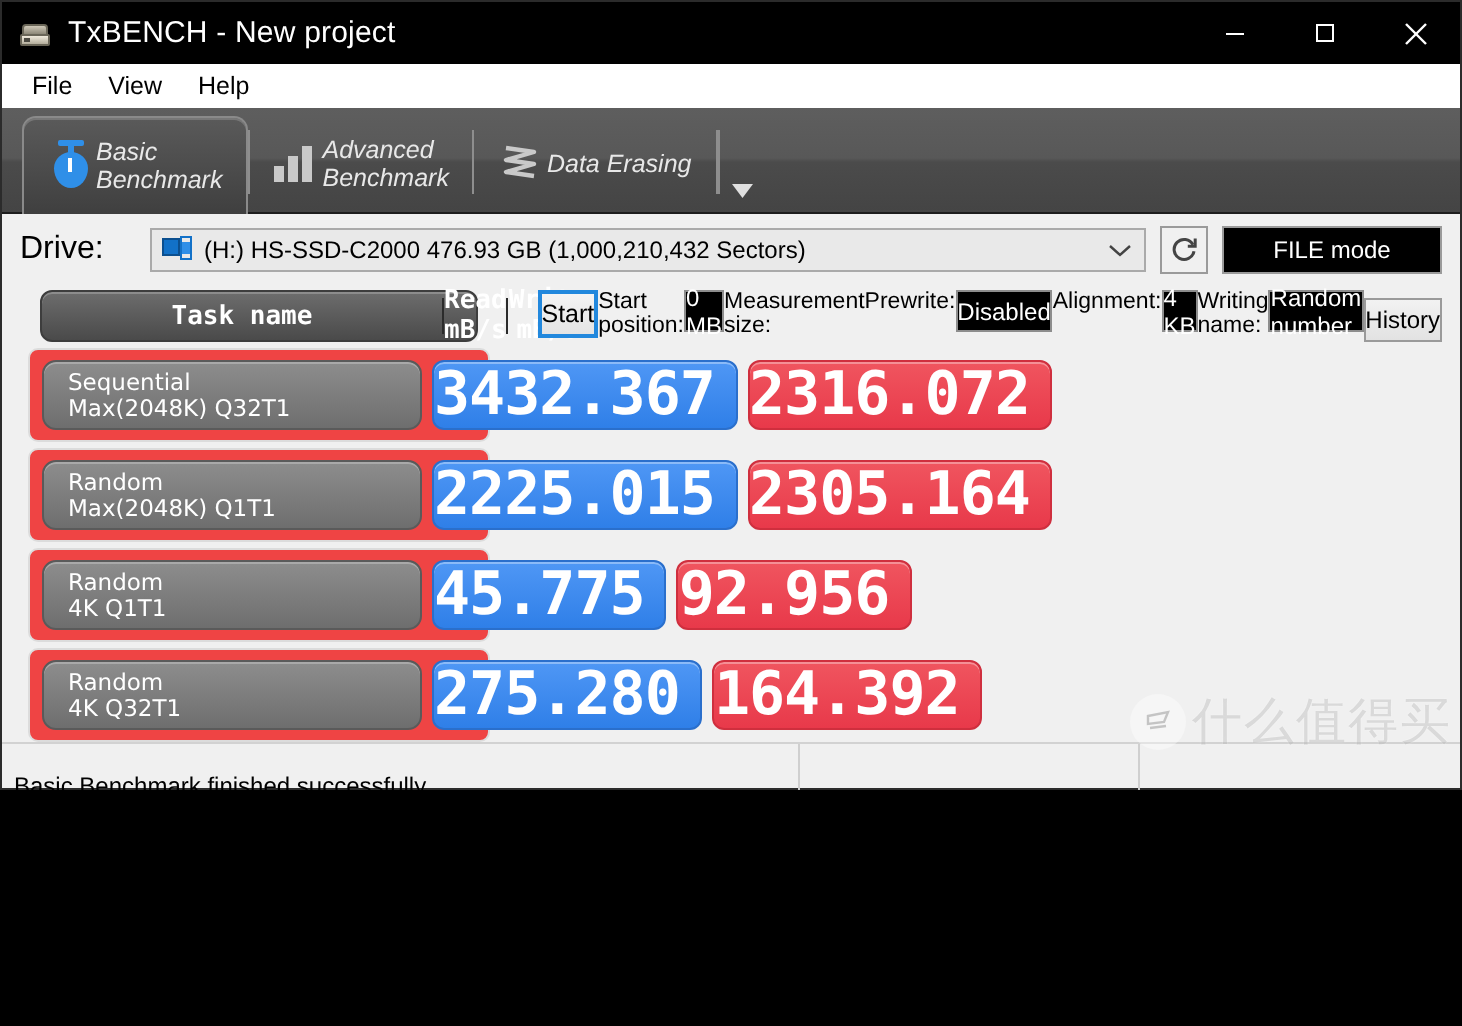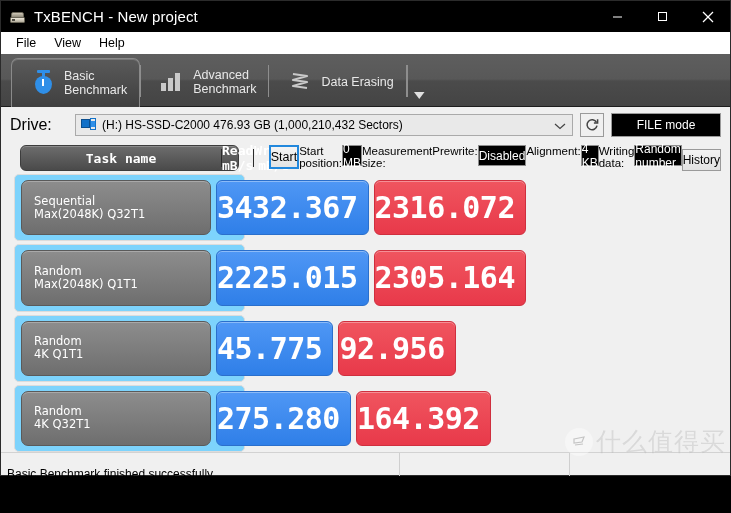--- a/index.html
+++ b/index.html
@@ -4,21 +4,21 @@
 <style>
   * { box-sizing: border-box; margin: 0; padding: 0; }
   html, body {
     width: 731px; height: 513px;
     font-family: "Liberation Sans", sans-serif;
     background: #000;
     overflow: hidden;
   }
   #app {
     position: relative;
-    width: 731px; height: 476px;
+    width: 731px; height: 395px;
     background: #f0f0f0;
     border: 1px solid #2b2b2b;
     display: flex; flex-direction: column;
   }
 
   
   .titlebar {
     height: 31px; background: #000; color: #fff;
     display: flex; align-items: center; flex: none;
     position: relative;
@@ -51,22 +51,22 @@
   .menuitem { font-size: 12.5px; color: #000; padding: 2px 9px; }
 
   
   .tabstrip {
     height: 53px; flex: none; position: relative;
     background: linear-gradient(180deg,#5e5e5e 0%,#585858 48%,#4b4b4b 52%,#444 100%);
     border-bottom: 1px solid #1d1d1d;
     display: flex; align-items: stretch; padding: 4px 0 0 10px;
   }
   .tab {
-    display: flex; align-items: center; gap: 8px;
-    padding: 0 12px 0 18px; position: relative; color: #e8e8e8;
+    display: flex; align-items: center; gap: 0;
+    padding: 0 12px 0 10px; position: relative; color: #e8e8e8; font-style: italic;
   }
   .tab.active {
     background: linear-gradient(180deg,#5a5a5a,#3f3f3f);
     border: 1px solid #8a8a8a; border-bottom: none;
     border-radius: 7px 7px 0 0;
     box-shadow: inset 0 1px 0 rgba(255,255,255,.18);
     margin-bottom: -1px;
   }
   .tab-sep { width: 1px; background: #8e8e8e; margin: 7px 0 9px 0; flex: none; }
   .tab-label { font-size: 12.5px; line-height: 14px; white-space: nowrap; }
@@ -138,21 +138,21 @@
     display: flex; align-items: center; color: #fff;
     box-shadow: inset 0 1px 0 rgba(255,255,255,.22);
   }
   .th { font-size: 13px; font-weight: bold; text-align: center; font-family: "DejaVu Sans Mono", monospace; }
   .th.name { flex: 0 0 200px; }
   .th.sep { flex: 0 0 1px; align-self: stretch; background: #2b2b2b; margin: 3px 0; }
   .th.rd, .th.wr { flex: 1; }
 
   .row {
     flex: 1; min-height: 0; margin: 0 4px;
-    background: #7dd3fc; border: 1px solid #dcdcdc; border-radius: 5px;
+    background: #ef4444; border: 1px solid #dcdcdc; border-radius: 5px;
     display: flex; align-items: center; padding: 5px 6px; gap: 5px;
   }
   .task {
     flex: 0 0 190px; align-self: stretch;
     background: linear-gradient(180deg,#8d8d8d,#6e6e6e);
     border: 1px solid #5a5a5a; border-radius: 7px;
     box-shadow: inset 0 1px 0 rgba(255,255,255,.25);
     display: flex; flex-direction: column; justify-content: center;
     padding-left: 12px; color: #fff;
   }
@@ -387,21 +387,21 @@
       <div class="fld-box">0 MB</div>
 
       <div class="fld-label">Measurement size:</div>
 
       <div class="fld-label">Prewrite:</div>
       <div class="fld-box">Disabled</div>
 
       <div class="fld-label">Alignment:</div>
       <div class="fld-box">4 KB</div>
 
-      <div class="fld-label">Writing data:</div>
+      <div class="fld-label">Writing name:</div>
       <div class="fld-box">Random number</div>
 
       <div class="opt-btn">History</div>
     </div>
   </div>
 
   <div class="wm">
     <div class="wm-circle">
       <svg width="16" height="16" viewBox="0 0 16 16">
         <path d="M3 5 L13 3 L11 8 L3 9 Z" fill="none" stroke="#9a9a9a" stroke-width="1.2"></path>

